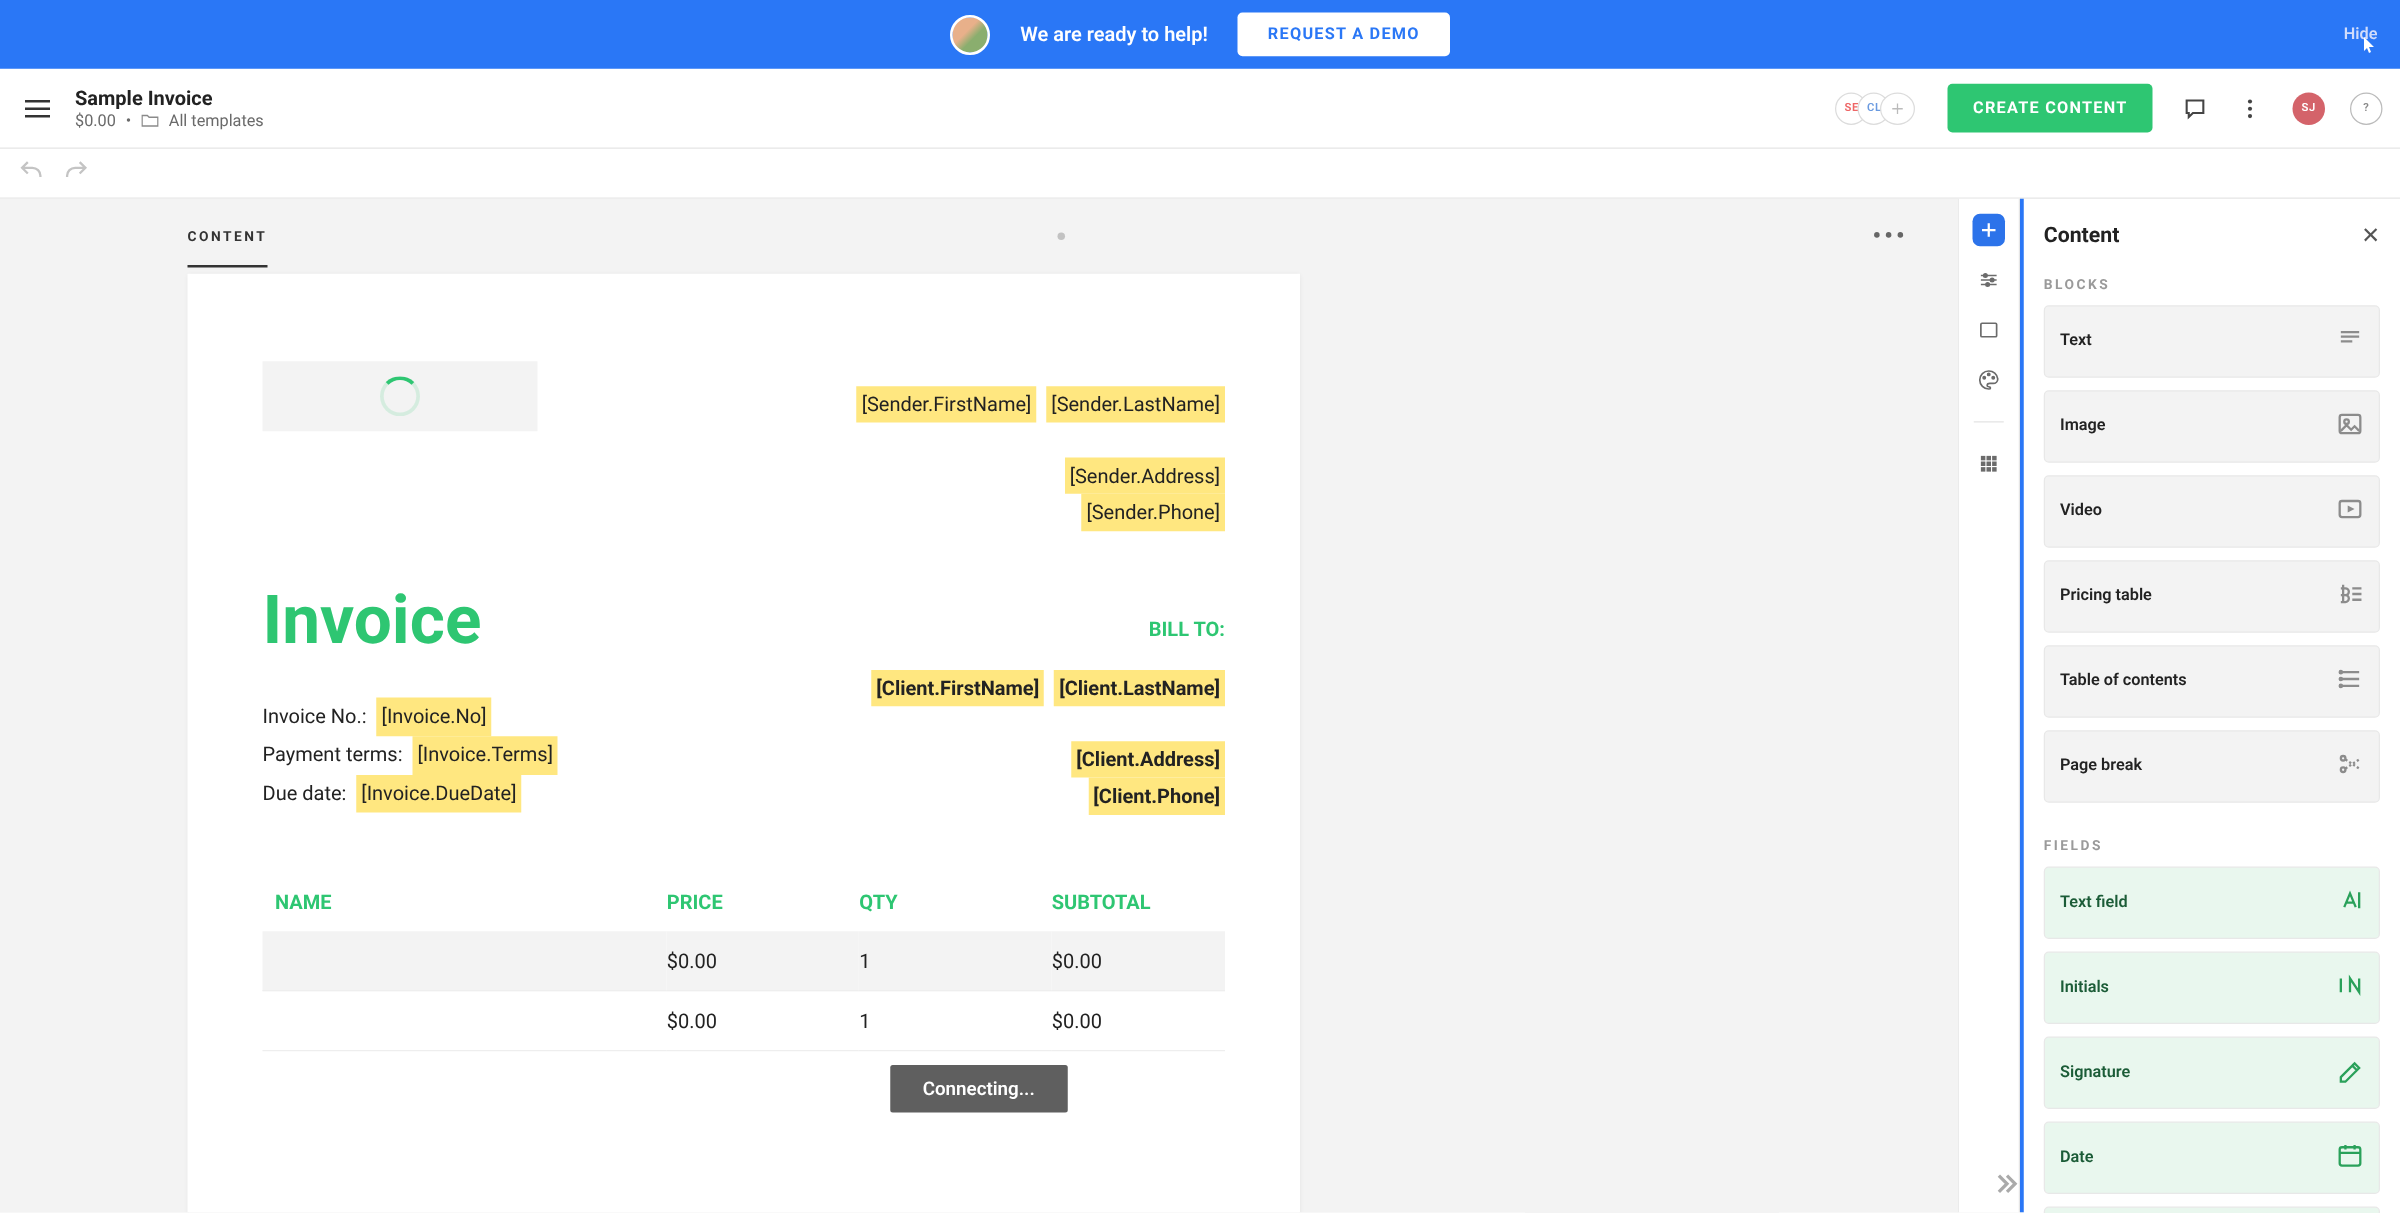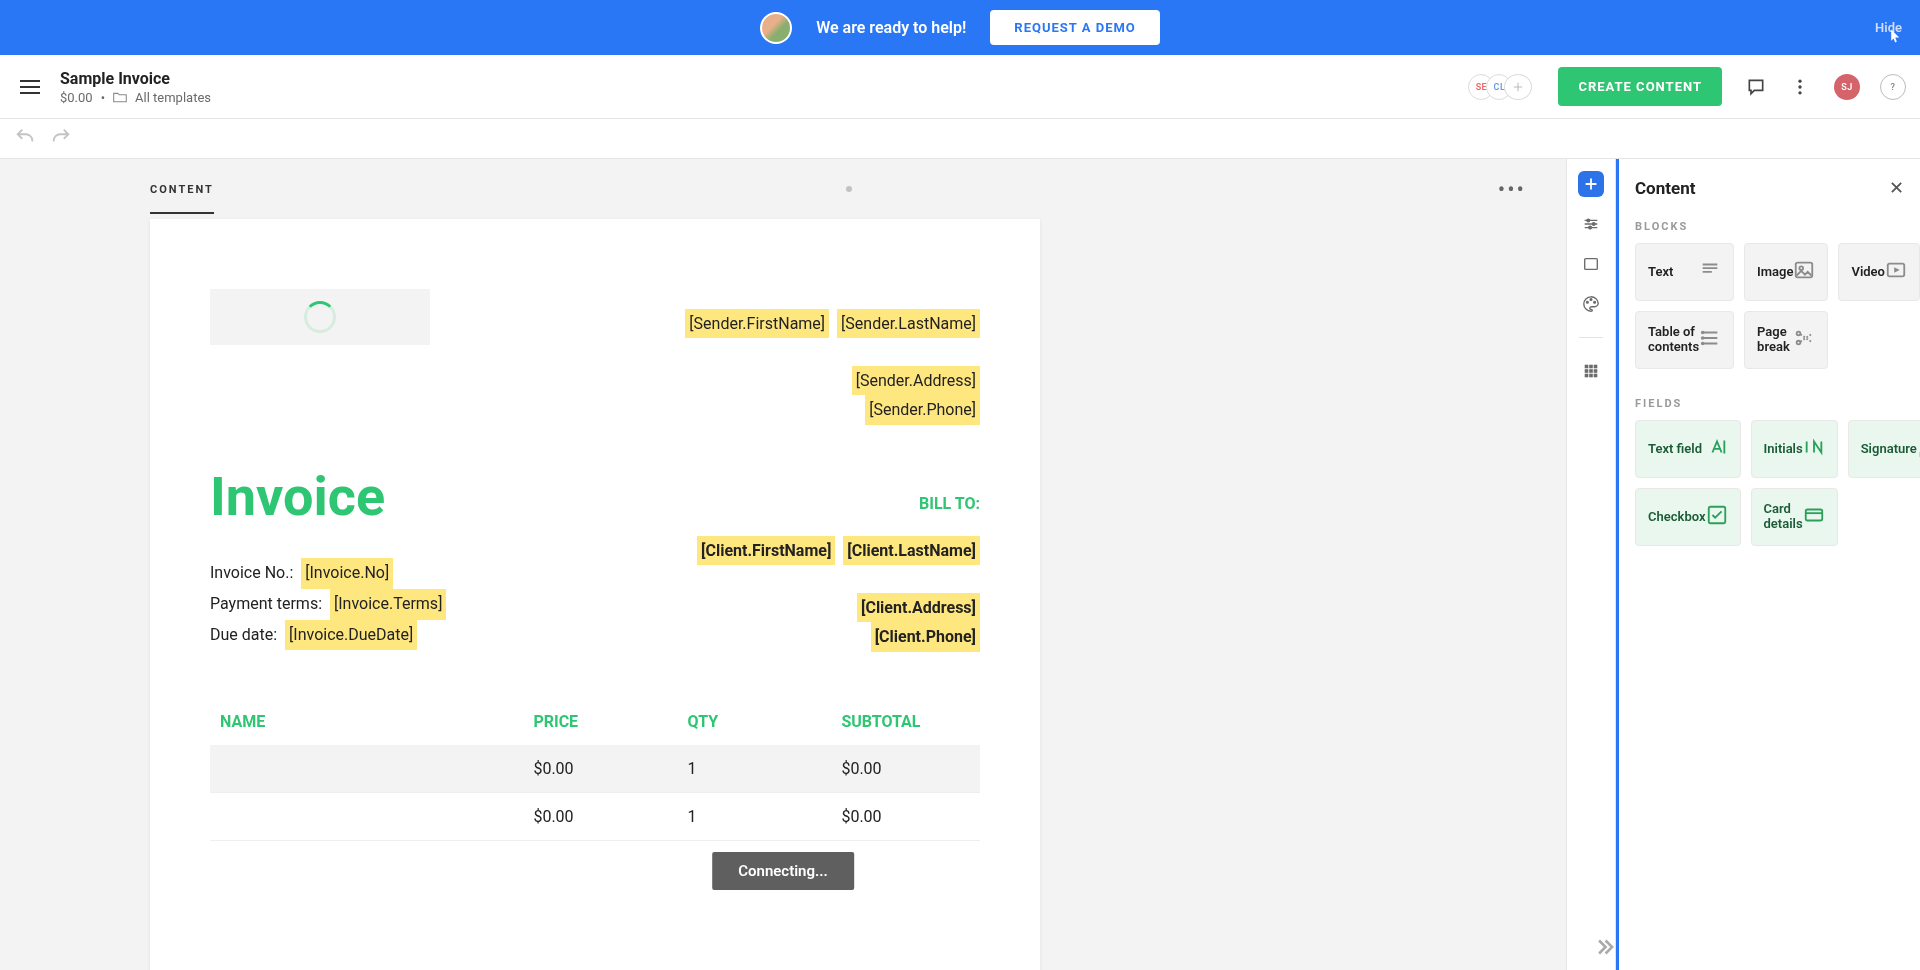--- a/index.html
+++ b/index.html
@@ -97,21 +97,21 @@
 .tool svg { width: 18px; height: 18px; }
 .toolstrip .sep { width: 24px; height: 1px; background: #e3e3e3; margin: 6px 0; }
 .collapse { position: absolute; bottom: 10px; width: 26px; height: 26px; display: flex; align-items: center; justify-content: center; color: #aaa; cursor: pointer; right: calc(292px + 12px); }
 
 
 .sidepanel { width: 304px; background: #fff; padding: 18px 16px; overflow-y: auto; position: relative; border-left: 3px solid var(--banner-blue); }
 .sp-title-row { display: flex; align-items: center; justify-content: space-between; margin-bottom: 22px; }
 .sp-title { font-weight: 700; font-size: 17px; }
 .close-x { font-size: 18px; color: #555; cursor: pointer; }
 .sp-sec { font-size: 11px; letter-spacing: 2px; color: #9a9a9a; font-weight: 700; margin: 14px 0 10px; }
-.grid2 { display: grid; grid-template-columns: 1fr 1fr 1fr 1fr; gap: 10px; }
+.grid2 { display: grid; grid-template-columns: 1fr; gap: 10px; }
 .card { border: 1px solid var(--block-border); border-radius: 4px; height: 58px; display: flex; align-items: center; justify-content: space-between; padding: 0 12px; cursor: grab; }
 .card.block { background: var(--block-grey); }
 .card.field { background: var(--field-green); color: #1b5c37; }
 .card .lbl { font-size: 13px; font-weight: 600; line-height: 1.15; }
 .card .ic { color: #8c8c8c; }
 .card.field .ic { color: var(--field-green-text); }
 .card .ic svg { width: 22px; height: 22px; }
 .card.span2 { grid-column: span 1; }
 
 </style>

